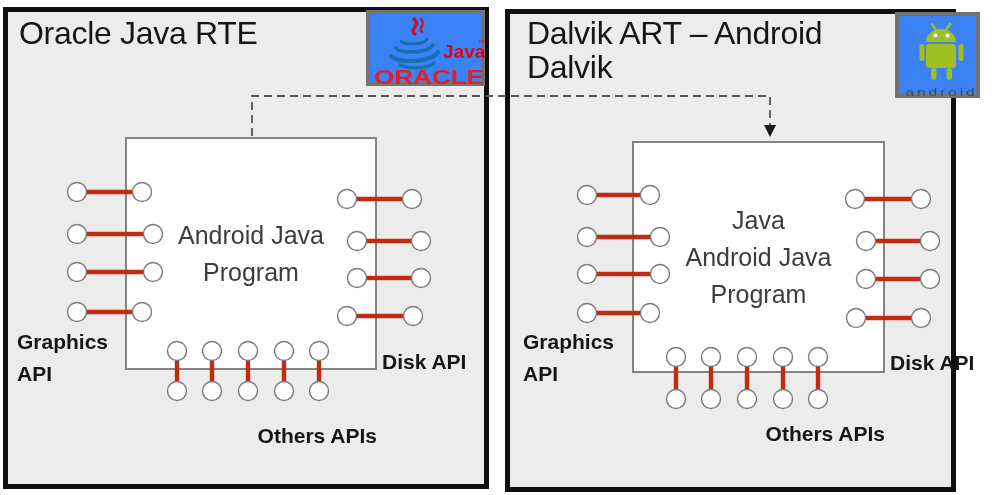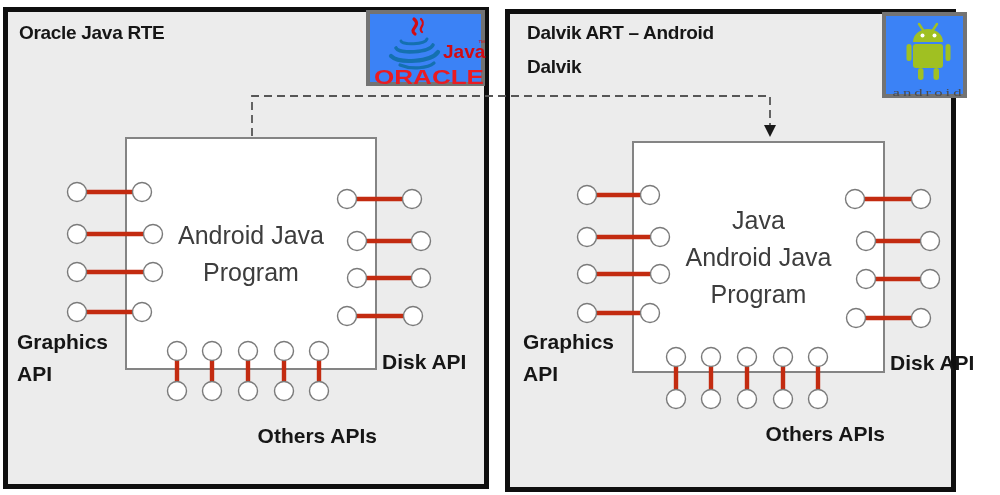--- a/index.html
+++ b/index.html
@@ -1,21 +1,21 @@
 <!DOCTYPE html>
 <html><head>
 <meta charset="utf-8">
 <style>
   html,body{margin:0;padding:0;background:#fff;}
   #page{position:relative;width:1000px;height:495px;background:#ffffff;overflow:hidden;
         font-family:"Liberation Sans",sans-serif;}
   .panel{position:absolute;background:#ececec;border:5px solid #0f0f0f;box-sizing:border-box;}
   #left-panel{left:3px;top:7px;width:486px;height:482px;}
   #right-panel{left:505px;top:9px;width:451px;height:483px;}
-  .panel-title{position:absolute;font-weight:bold;font-size:19px;line-height:34px;
+  .panel-title{position:absolute;font-weight:normal;font-size:32px;line-height:34px;
                color:#161616;letter-spacing:-0.3px;white-space:nowrap;}
   .logo-box{position:absolute;background:#3b82f6;border:4px solid #737373;box-sizing:border-box;}
   .program-box{position:absolute;background:#ffffff;border:2px solid #848484;box-sizing:border-box;
                display:flex;flex-direction:column;justify-content:center;align-items:center;}
   .program-line{font-size:25px;line-height:37px;color:#3d3d3d;text-align:center;white-space:nowrap;}
   .api-label{position:absolute;font-weight:bold;font-size:21px;line-height:32px;color:#161616;}
   .api-left{width:104px;}
   .api-right{white-space:nowrap;text-align:right;}
   .api-bottom{text-align:right;white-space:nowrap;}
   #overlay{position:absolute;left:0;top:0;width:1000px;height:495px;pointer-events:none;}
@@ -57,21 +57,21 @@
     <div class="api-label api-right" style="left:374px;top:334px;">Disk API</div>
     <div class="api-label api-bottom" style="left:117px;top:408px;width:252px;">Others APIs</div>
   </div>
 
   <div id="right-panel" class="panel">
     <div class="panel-title" style="left:17px;top:2px;">
       <span>Dalvik ART – Android</span><br>
       <span>Dalvik</span>
     </div>
 
-    <div class="logo-box" style="left:372px;top:-2px;width:85px;height:86px;font-family:Liberation Serif, serif;">
+    <div class="logo-box" style="left:385px;top:-2px;width:85px;height:86px;">
       <svg width="85" height="86" viewBox="0 0 85 86">
         <g>
           <g stroke="#a0c022" stroke-width="2.4" stroke-linecap="round">
             <line x1="33" y1="8" x2="37" y2="14"></line>
             <line x1="51" y1="8" x2="47" y2="14"></line>
           </g>
           <path d="M27 26 a15 13 0 0 1 30 0 z" fill="#a0c022"></path>
           <circle cx="36.5" cy="19.5" r="2" fill="#ffffff"></circle>
           <circle cx="48.5" cy="19.5" r="2" fill="#ffffff"></circle>
           <rect x="27" y="28" width="30" height="24" rx="3" fill="#a0c022"></rect>

